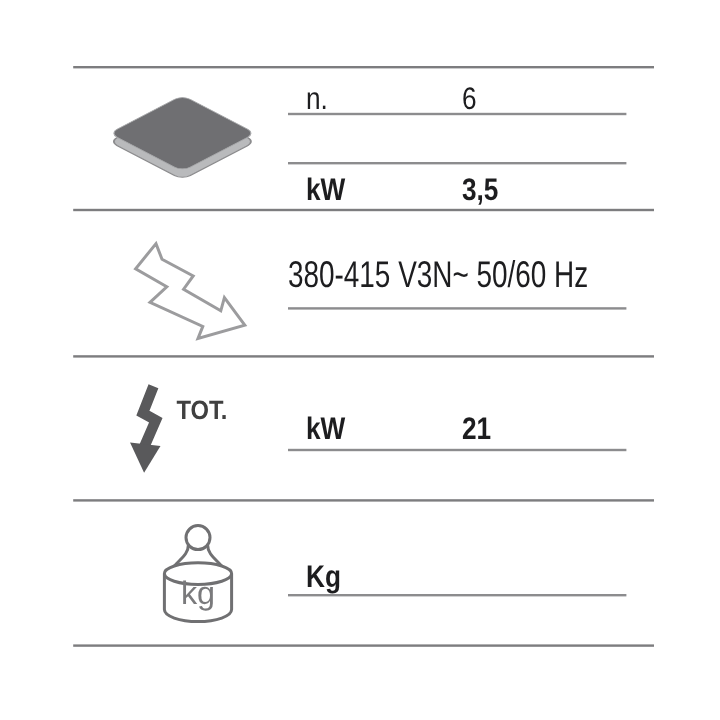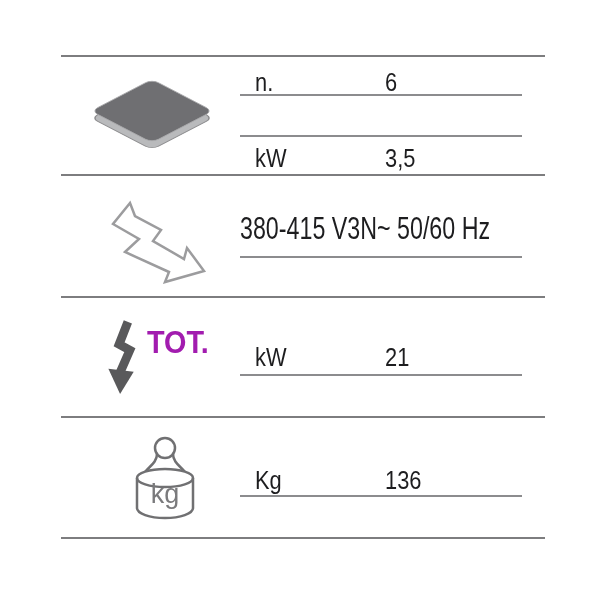--- a/index.html
+++ b/index.html
@@ -19,29 +19,29 @@
     position: absolute; left: 240px; width: 282px; height: 2px;
     background: #8c8c8e;
   }
   .spec-row {
     position: absolute; left: 0; width: 600px; height: 34px;
     line-height: 34px; font-size: 26px; white-space: nowrap;
   }
   .row-label { position: absolute; left: 255px; }
   .row-value { position: absolute; left: 385px; }
   .cond { display: inline-block; transform: scaleX(0.84); transform-origin: 0 50%; letter-spacing: 0px; }
-  .bold { font-weight: normal; }
+  .bold { font-weight: bold; }
   .voltage {
     position: absolute; left: 240px; top: 212px; height: 34px; line-height: 34px;
     font-size: 31px; font-weight: normal; white-space: nowrap;
   }
   .voltage .cond { transform: scaleX(0.75); }
   .tot-label {
     position: absolute; left: 147px; top: 326px; height: 32px; line-height: 32px;
-    font-size: 32px; font-weight: bold; color: #a21caf; white-space: nowrap;
+    font-size: 22px; font-weight: bold; color: #404040; white-space: nowrap;
   }
   .tot-label .cond { transform: scaleX(0.9); }
   .icon-abs { position: absolute; }
 </style>
 </head>
 <body>
 
 <div class="stage">
 
   <div class="hline-full" style="top:55px"></div>
@@ -100,17 +100,16 @@
   <svg class="icon-abs" style="left:126px; top:436px;" width="78" height="88" viewBox="0 0 78 88">
     <path d="M31 18 C31 26 24 30 19 36 L59 36 C54 30 47 26 47 18 Z" fill="#ffffff" stroke="#707072" stroke-width="2.5" stroke-linejoin="round"></path>
     <circle cx="39" cy="12" r="10" fill="#ffffff" stroke="#707072" stroke-width="2.5"></circle>
     <path d="M11 42 A28 9 0 0 1 67 42 L67 72 A28 10 0 0 1 11 72 Z" fill="#ffffff" stroke="#707072" stroke-width="2.5"></path>
     <path d="M11 42 A28 9 0 0 0 67 42" fill="none" stroke="#707072" stroke-width="2.5"></path>
     <text x="39" y="67" text-anchor="middle" font-size="27" fill="#7a7a7c" font-family="Liberation Sans, sans-serif">kg</text>
   </svg>
 
   <div class="spec-row" style="top:463px">
     <span class="row-label bold"><span class="cond">Kg</span></span>
-    <span class="row-value"><span class="cond">136</span></span>
   </div>
   <div class="hline-part" style="top:495px"></div>
 
 </div>
 
 </body></html>

